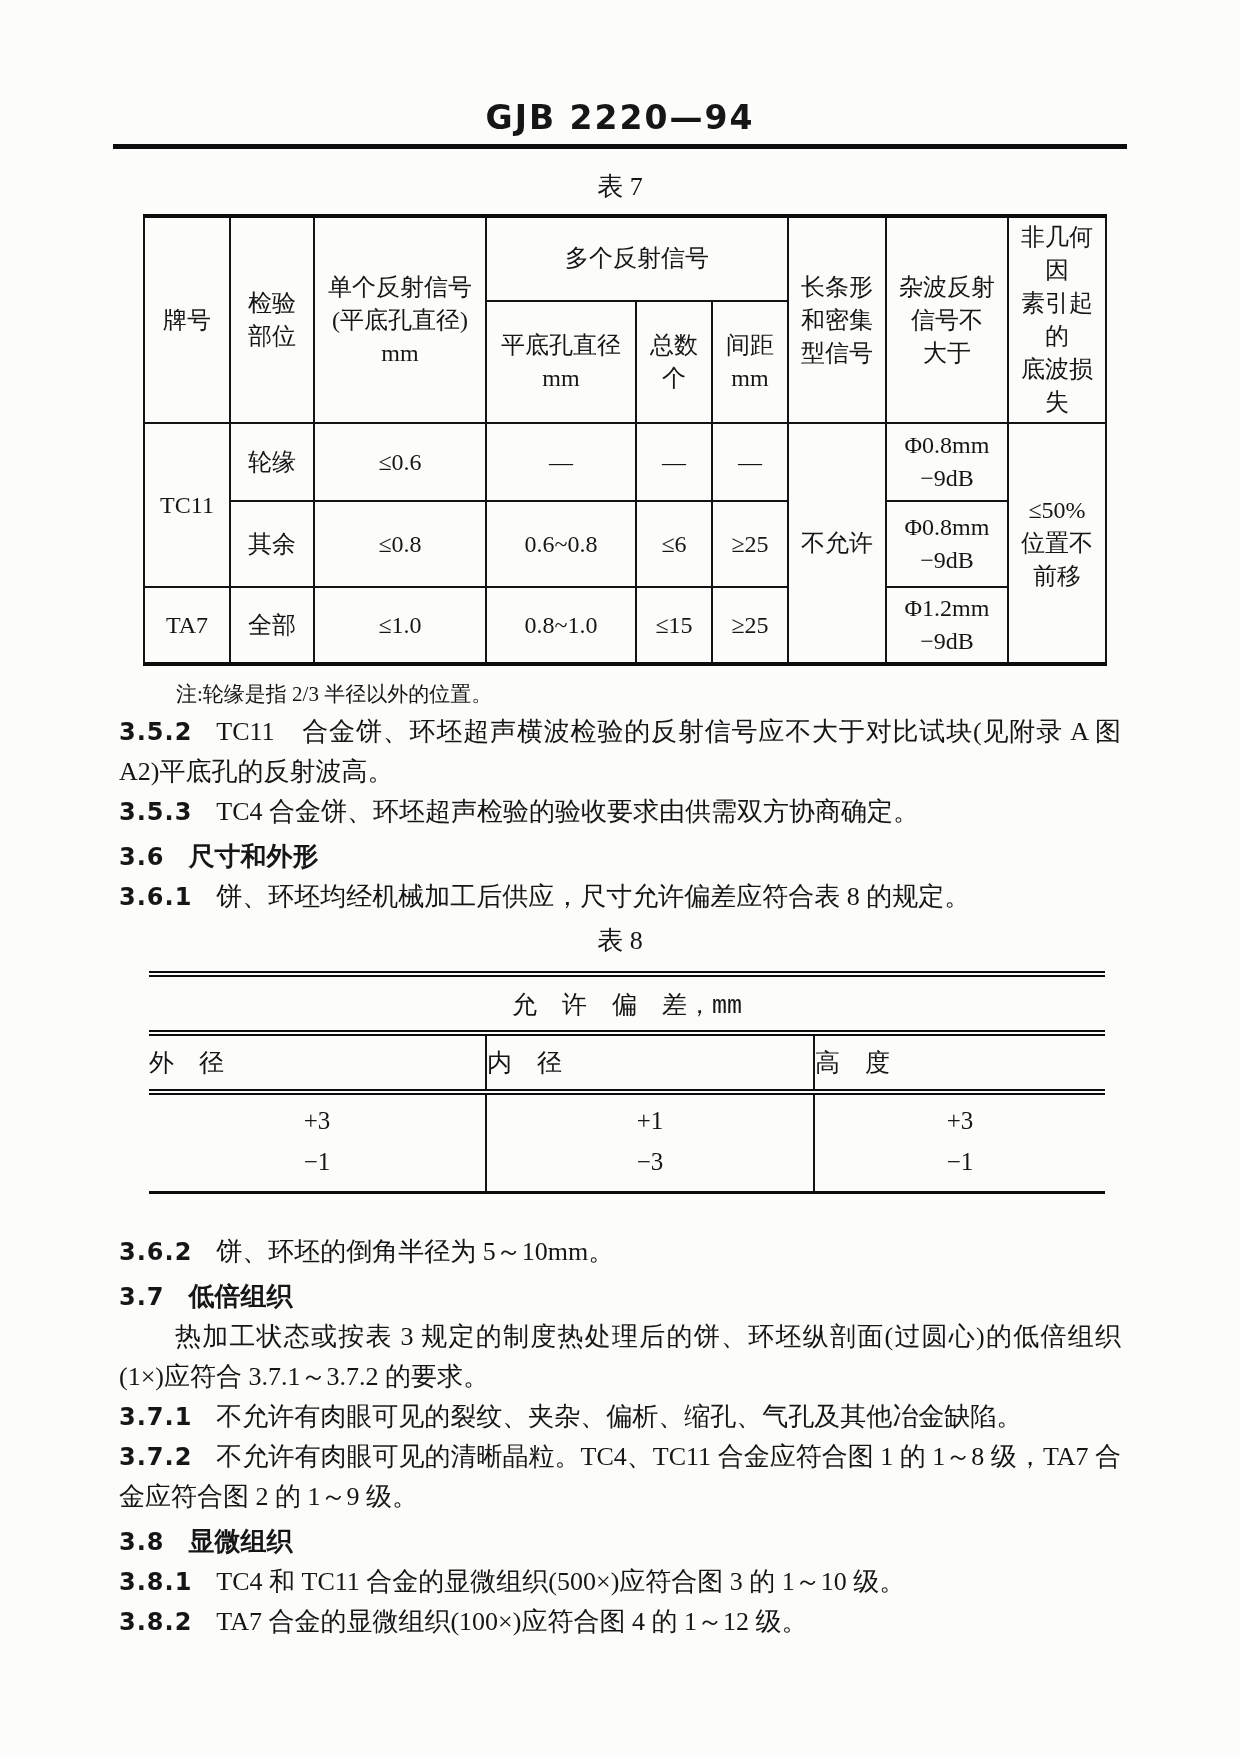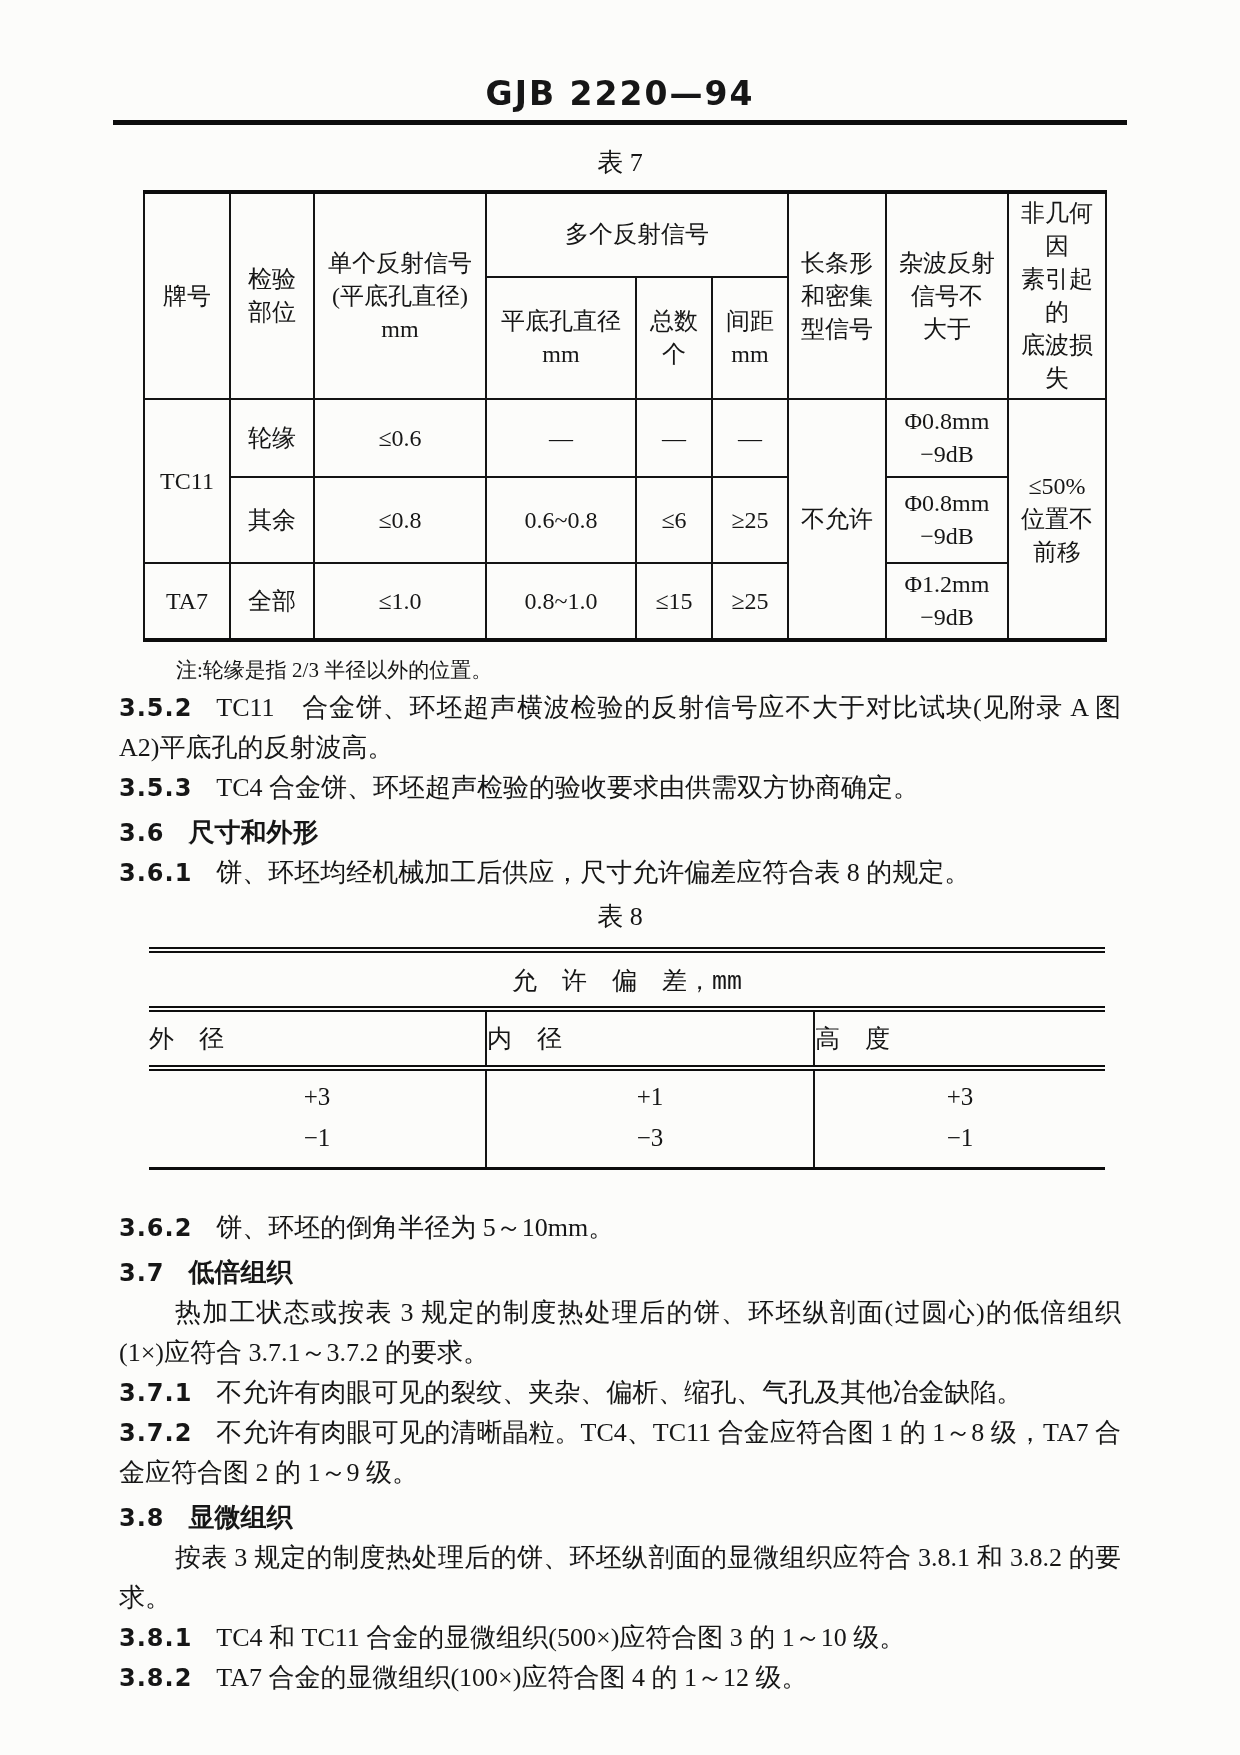--- a/index.html
+++ b/index.html
@@ -6,21 +6,21 @@
   .page {
     position:relative;
     width:1240px; height:1755px;
     margin:0 auto;
     background:#fcfcfa;
     font-family:"Liberation Serif","DejaVu Serif",serif;
     color:#161616;
     overflow:hidden;
   }
   
-  .doc-header { padding-top:74px; text-align:center; }
+  .doc-header { padding-top:98px; text-align:center; }
   .doc-title {
     font-family:"DejaVu Sans","Liberation Sans",sans-serif;
     font-size:33px; font-weight:bold; letter-spacing:2px;
   }
   .header-rule { height:5px; background:#0d0d0d; width:1014px; margin:7px 0 0 113px; }
 
   
   .caption { text-align:center; font-size:26px; margin-top:20px; }
 
   
@@ -232,21 +232,20 @@
     <p class="clause heading"><span class="num">3.7</span><span class="htitle">低倍组织</span></p>
 
     <p class="para">热加工状态或按表 3 规定的制度热处理后的饼、环坯纵剖面(过圆心)的低倍组织(1×)应符合 3.7.1～3.7.2 的要求。</p>
 
     <p class="clause"><span class="num">3.7.1</span><span>不允许有肉眼可见的裂纹、夹杂、偏析、缩孔、气孔及其他冶金缺陷。</span></p>
 
     <p class="clause"><span class="num">3.7.2</span><span>不允许有肉眼可见的清晰晶粒。TC4、TC11 合金应符合图 1 的 1～8 级，TA7 合金应符合图 2 的 1～9 级。</span></p>
 
     <p class="clause heading"><span class="num">3.8</span><span class="htitle">显微组织</span></p>
 
-    <p class="para">按表 3 规定的制度热处理后的饼、环坯纵剖面的显微组织应符合 3.8.1 和 3.8.2 的要求。</p>
 
     <p class="clause"><span class="num">3.8.1</span><span>TC4 和 TC11 合金的显微组织(500×)应符合图 3 的 1～10 级。</span></p>
 
     <p class="clause"><span class="num">3.8.2</span><span>TA7 合金的显微组织(100×)应符合图 4 的 1～12 级。</span></p>
 
   </div>
 
 </div>
 
 </body></html>

